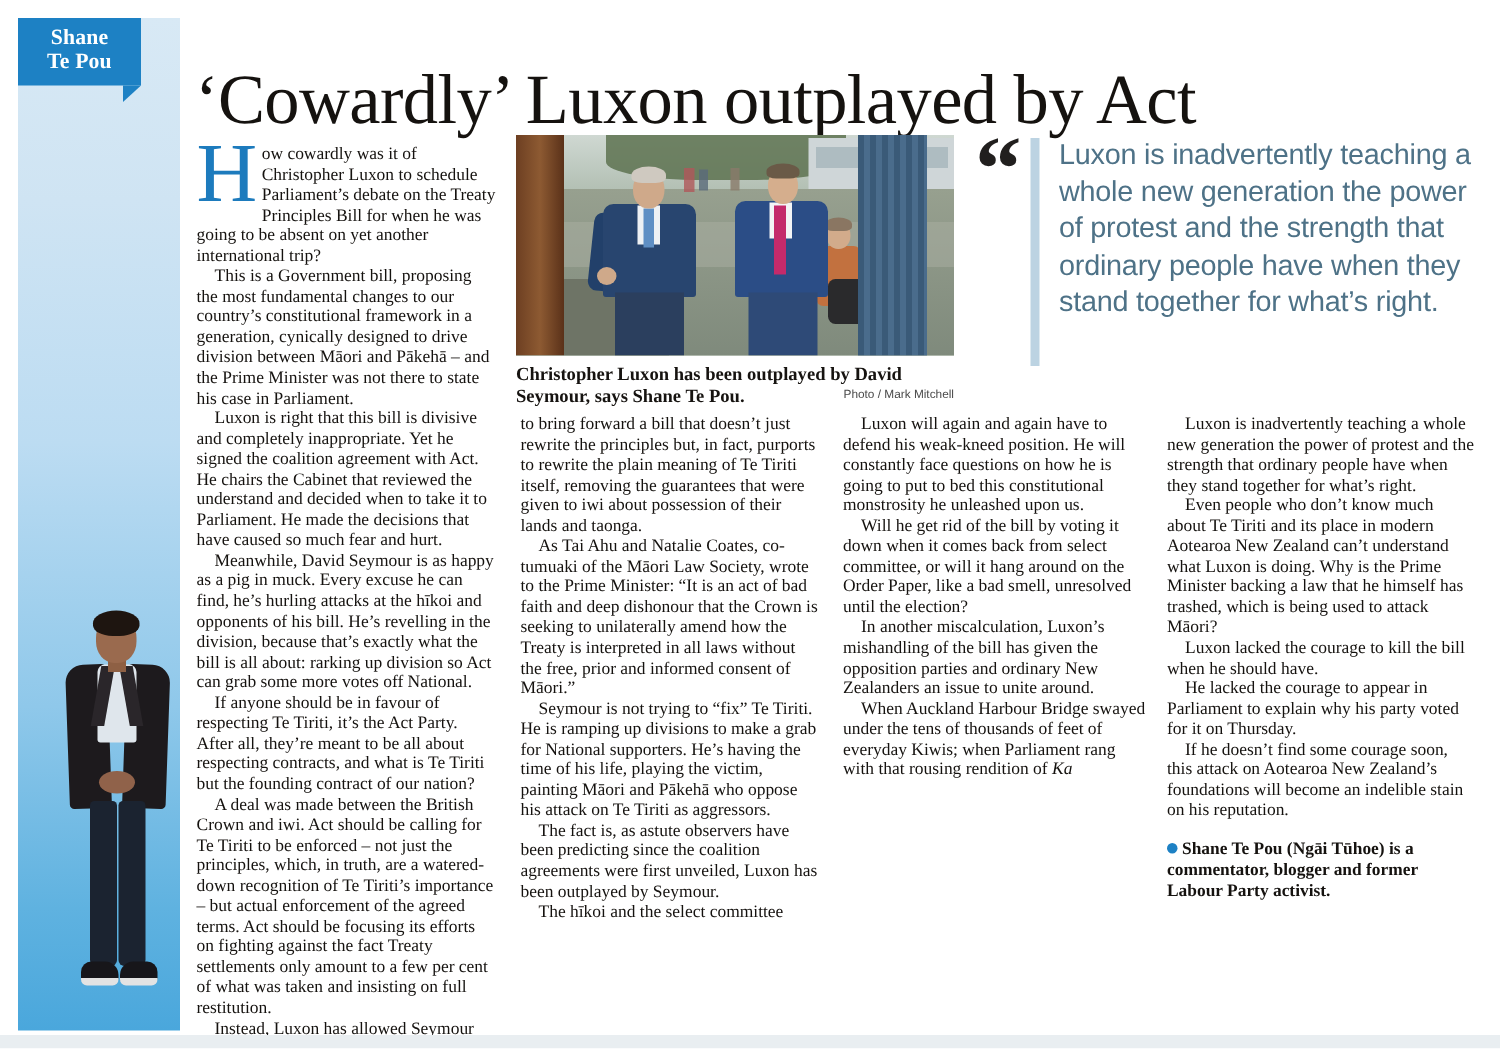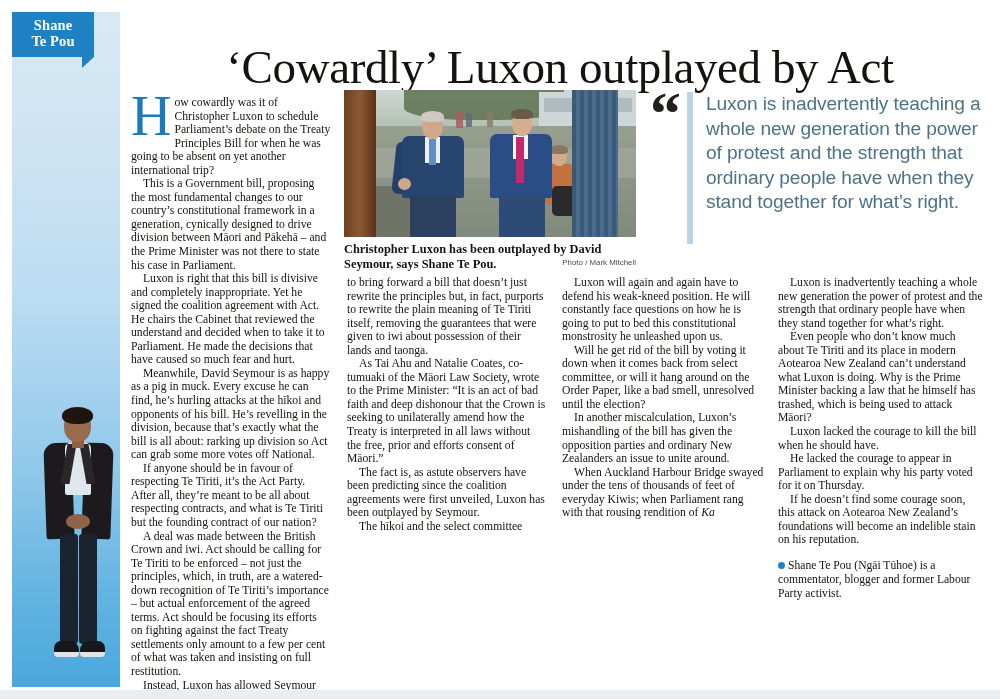--- a/index.html
+++ b/index.html
@@ -70,21 +70,20 @@
   #headline {
     position: absolute; left: 130px; top: 8px;
     width: 860px;
     font-family: "Liberation Serif", serif;
     font-size: 47px;
     line-height: 56px;
     font-weight: normal;
     color: #15120f;
     letter-spacing: -0.4px;
     white-space: nowrap;
-    text-align: center;
   }
 
   
   #pullquote {
     position: absolute; left: 650px; top: 92px;
     width: 345px; height: 152px;
     display: flex;
   }
   #pq-mark {
     font-family: "Liberation Serif", serif;
@@ -200,21 +199,21 @@
     font-weight: normal;
     padding: 0 3px 0 0;
     margin-top: -2px;
   }
 
   .italic { font-style: italic; }
 
   
   #bio {
     margin-top: 12px;
-    font-weight: normal;
+    font-weight: bold;
     font-size: 11.6px;
     line-height: 13.8px;
     text-indent: 0;
   }
   #bio-bullet {
     display: inline-block;
     width: 7px; height: 7px;
     border-radius: 50%;
     background: #1d81c4;
     margin-right: 3px;
@@ -306,21 +305,22 @@
     <p>This is a Government bill, proposing the most fundamental changes to our country’s constitutional framework in a generation, cynically designed to drive division between Māori and Pākehā – and the Prime Minister was not there to state his case in Parliament.</p>
     <p>Luxon is right that this bill is divisive and completely inappropriate. Yet he signed the coalition agreement with Act. He chairs the Cabinet that reviewed the understand and decided when to take it to Parliament. He made the decisions that have caused so much fear and hurt.</p>
     <p>Meanwhile, David Seymour is as happy as a pig in muck. Every excuse he can find, he’s hurling attacks at the hīkoi and opponents of his bill. He’s revelling in the division, because that’s exactly what the bill is all about: rarking up division so Act can grab some more votes off National.</p>
     <p>If anyone should be in favour of respecting Te Tiriti, it’s the Act Party. After all, they’re meant to be all about respecting contracts, and what is Te Tiriti but the founding contract of our nation?</p>
     <p>A deal was made between the British Crown and iwi. Act should be calling for Te Tiriti to be enforced – not just the principles, which, in truth, are a watered-down recognition of Te Tiriti’s importance – but actual enforcement of the agreed terms. Act should be focusing its efforts on fighting against the fact Treaty settlements only amount to a few per cent of what was taken and insisting on full restitution.</p>
     <p>Instead, Luxon has allowed Seymour</p>
   </div>
 
   <div class="col" id="col2">
     <p class="first">to bring forward a bill that doesn’t just rewrite the principles but, in fact, purports to rewrite the plain meaning of Te Tiriti itself, removing the guarantees that were given to iwi about possession of their lands and taonga.</p>
-    <p>As Tai Ahu and Natalie Coates, co-tumuaki of the Māori Law Society, wrote to the Prime Minister: “It is an act of bad faith and deep dishonour that the Crown is seeking to unilaterally amend how the Treaty is interpreted in all laws without the free, prior and efforts consent of Māori.”</p>
+    <p>As Tai Ahu and Natalie Coates, co-tumuaki of the Māori Law Society, wrote to the Prime Minister: “It is an act of bad faith and deep dishonour that the Crown is seeking to unilaterally amend how the Treaty is interpreted in all laws without the free, prior and informed consent of Māori.”</p>
+    <p>Seymour is not trying to “fix” Te Tiriti. He is ramping up divisions to make a grab for National supporters. He’s having the time of his life, playing the victim, painting Māori and Pākehā who oppose his attack on Te Tiriti as aggressors.</p>
     <p>The fact is, as astute observers have been predicting since the coalition agreements were first unveiled, Luxon has been outplayed by Seymour.</p>
     <p>The hīkoi and the select committee</p>
   </div>
 
   <div class="col" id="col3">
     <p>Luxon will again and again have to defend his weak-kneed position. He will constantly face questions on how he is going to put to bed this constitutional monstrosity he unleashed upon us.</p>
     <p>Will he get rid of the bill by voting it down when it comes back from select committee, or will it hang around on the Order Paper, like a bad smell, unresolved until the election?</p>
     <p>In another miscalculation, Luxon’s mishandling of the bill has given the opposition parties and ordinary New Zealanders an issue to unite around.</p>
     <p><span>When Auckland Harbour Bridge swayed under the tens of thousands of feet of everyday Kiwis; when Parliament rang with that rousing rendition of </span><span class="italic">Ka</span></p>
   </div>

